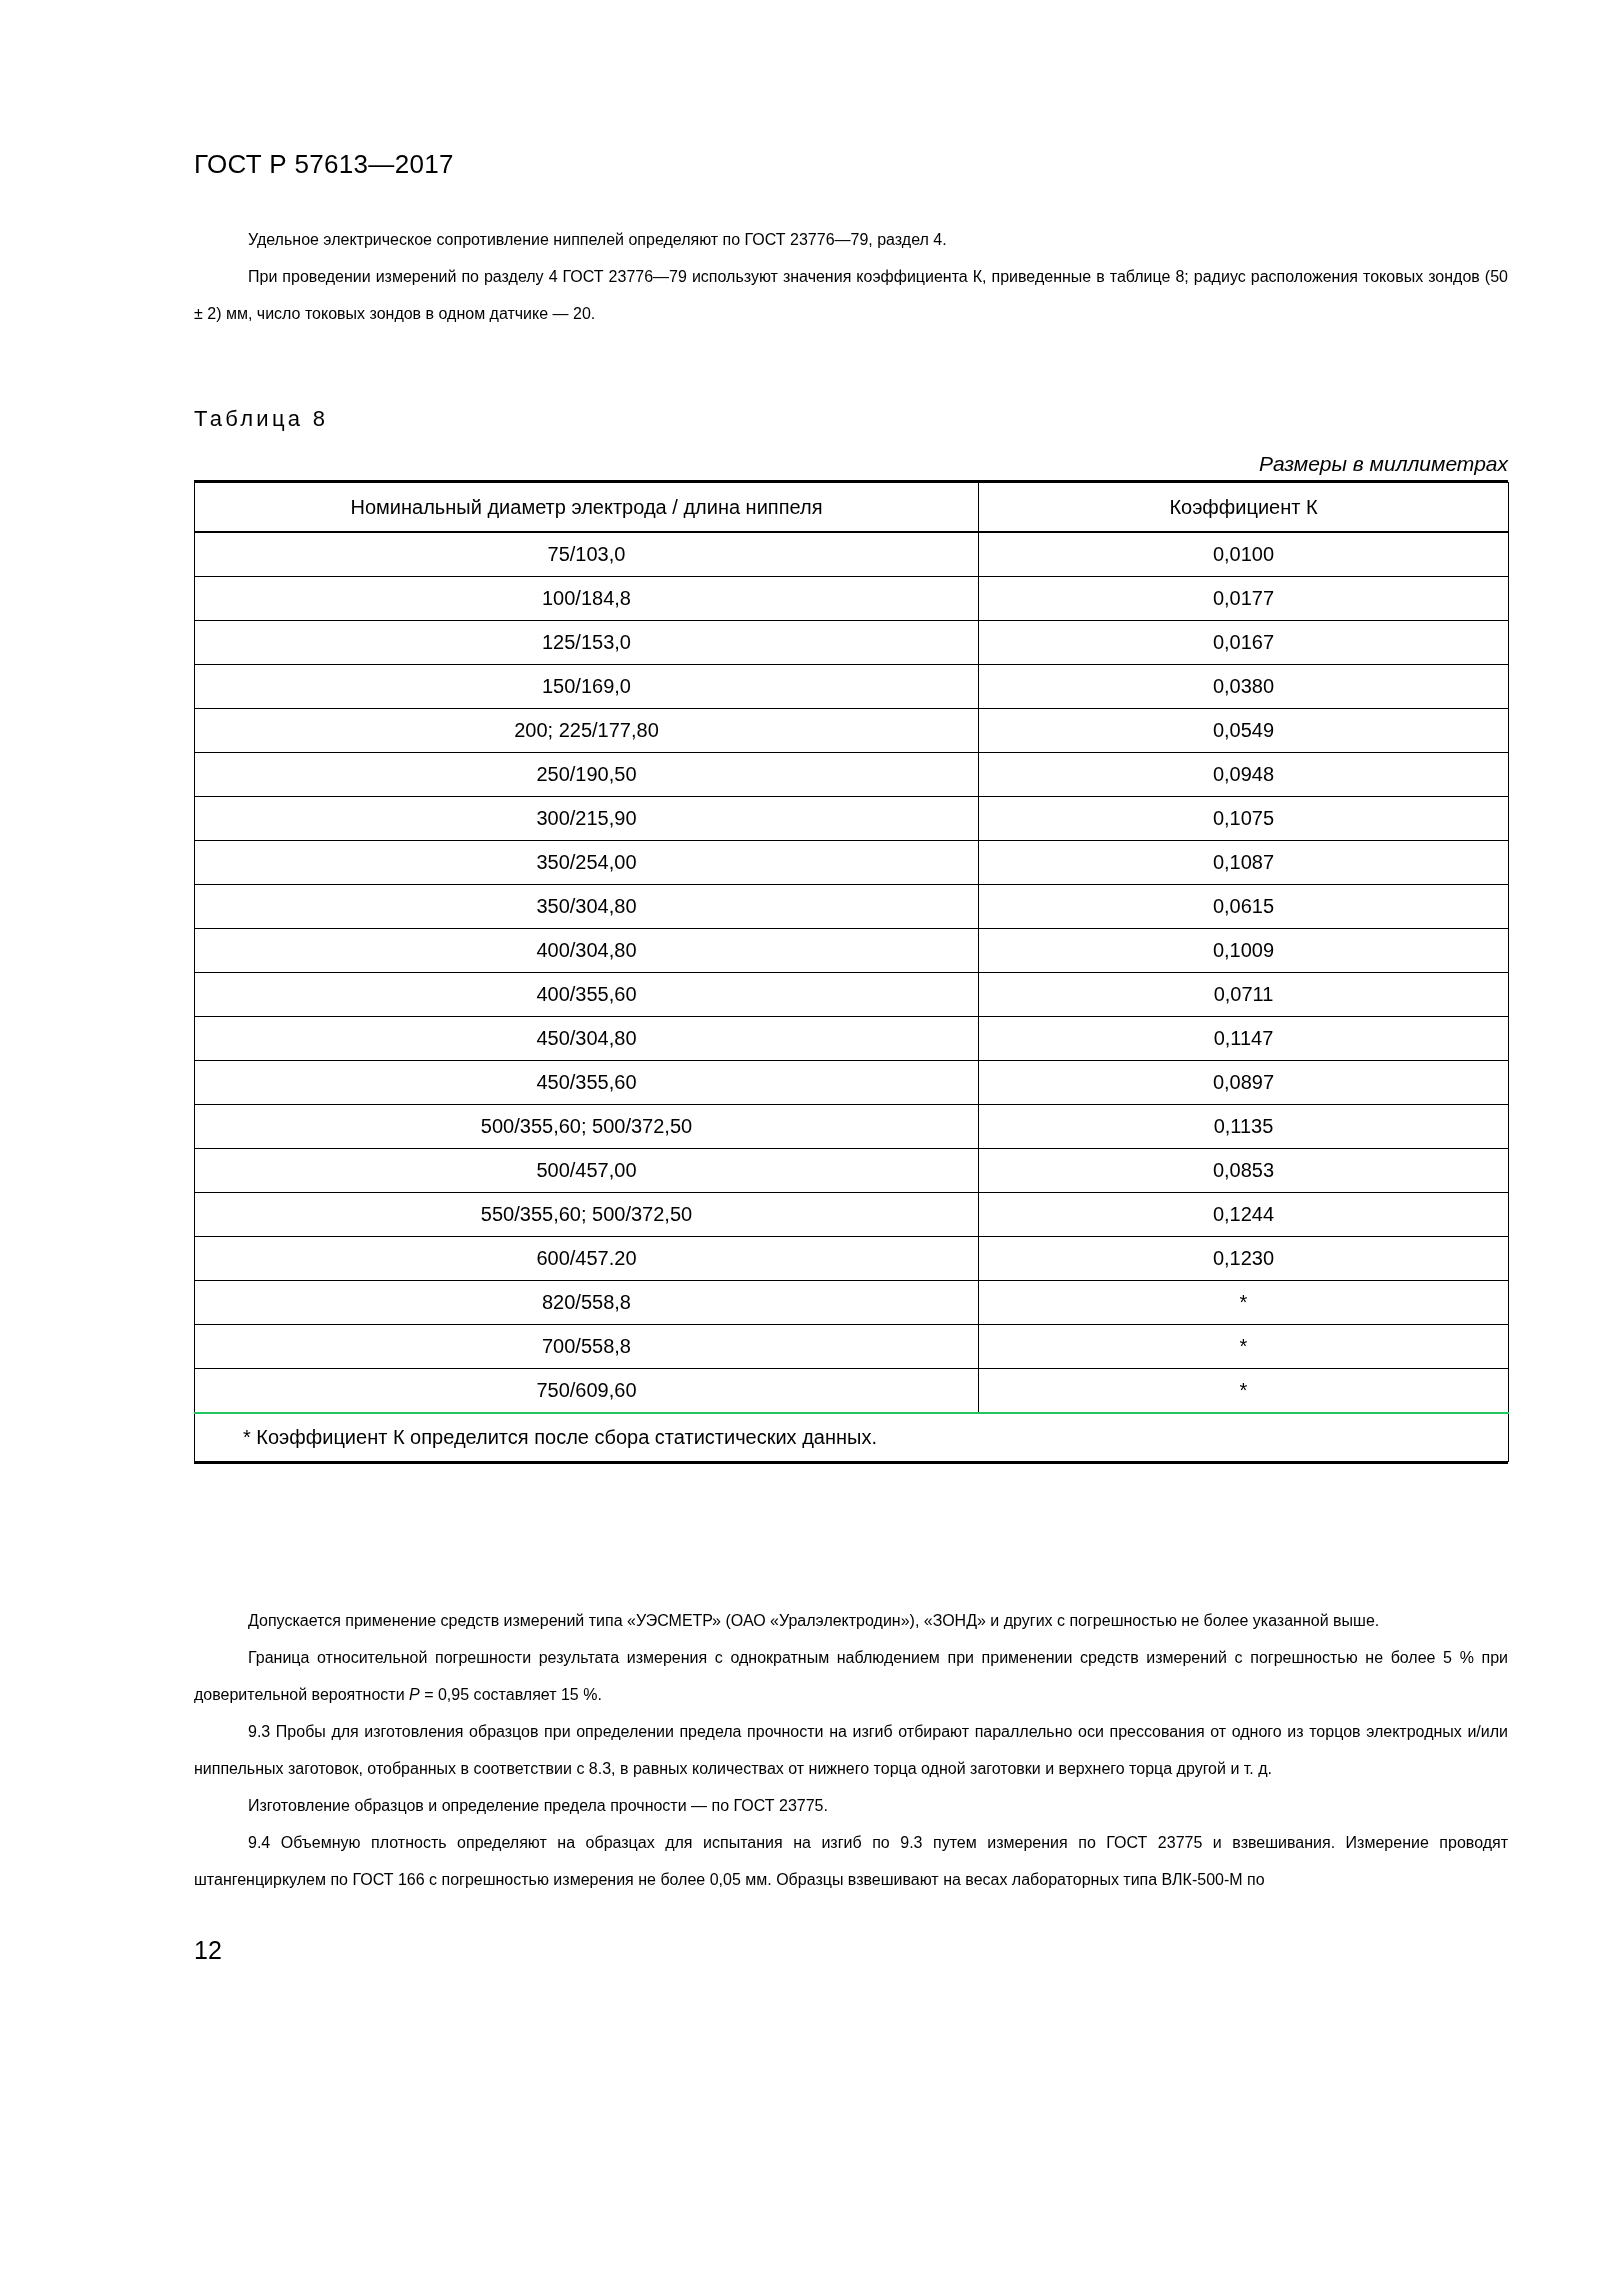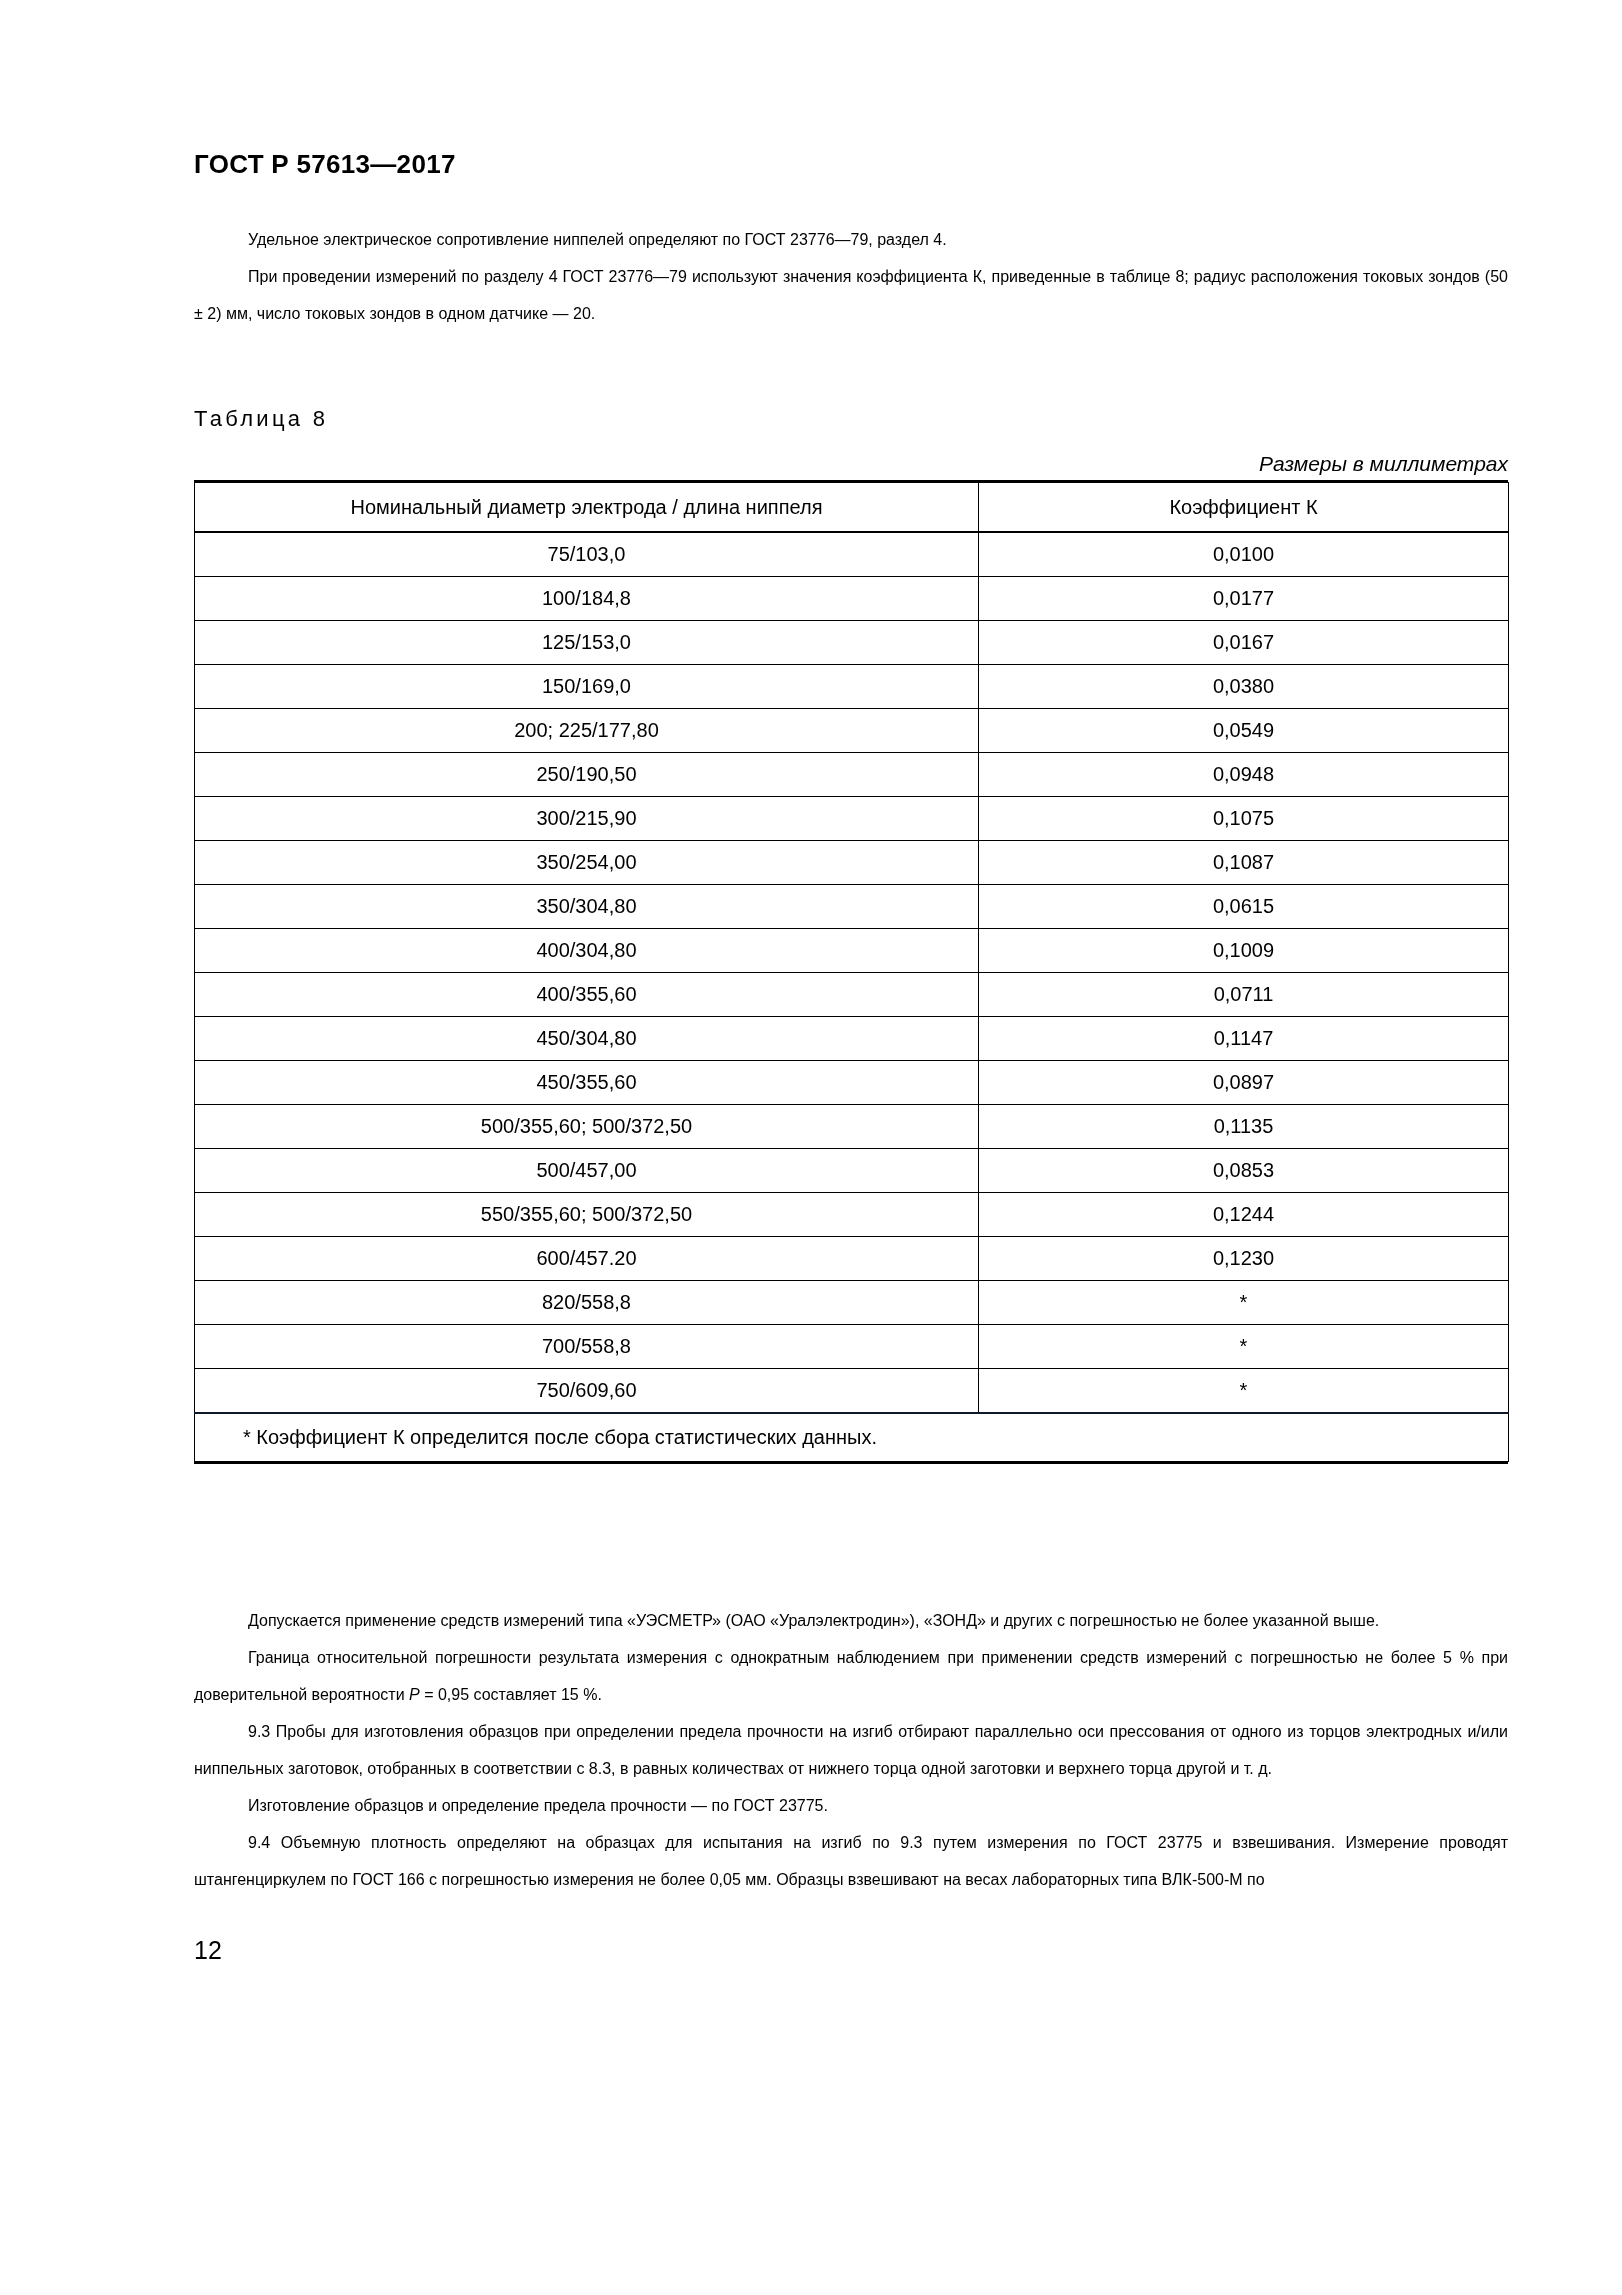--- a/index.html
+++ b/index.html
@@ -19,21 +19,21 @@
     box-sizing: border-box;
     overflow: hidden;
   }
 
   
   .runhead {
     position: absolute;
     left: 194px;
     top: 149px;
     font-size: 26px;
-    font-weight: bold;
+    font-weight: normal;
     letter-spacing: 0.3px;
     white-space: nowrap;
     text-align: right;
   }
 
   
   .para {
     font-size: 16px;
     line-height: 37px;
     text-align: justify;
@@ -102,21 +102,21 @@
   table.gost tr.first-body td {
     border-top: 2px solid #000;
   }
   table.gost .col-a { width: 784px; }
   table.gost .col-b { width: 530px; }
   table.gost td.note {
     text-align: left;
     padding-left: 48px;
     font-size: 20px;
     height: 47px;
-    border-top: 2px solid #0f172a;
+    border-top: 2px solid #22c55e;
   }
   .outer-top, .outer-bottom {
     width: 1314px;
     height: 2px;
     background: #000;
   }
 
   
   .tail {
     position: absolute;

